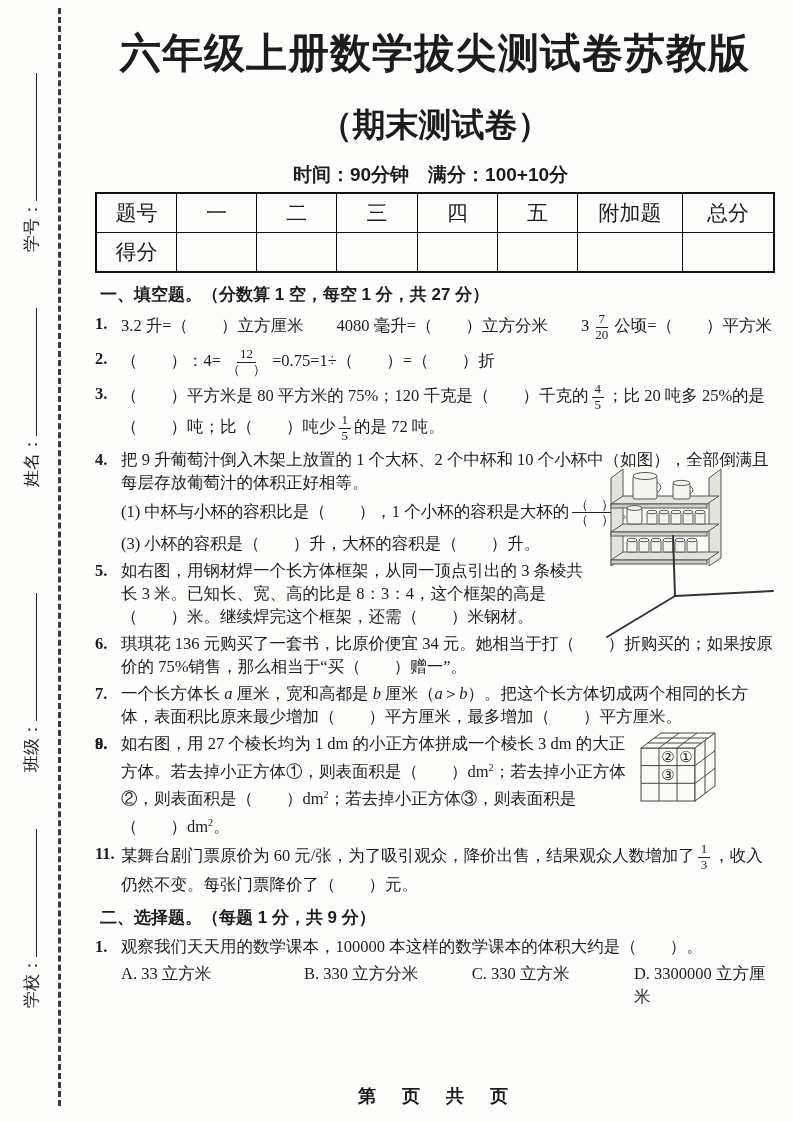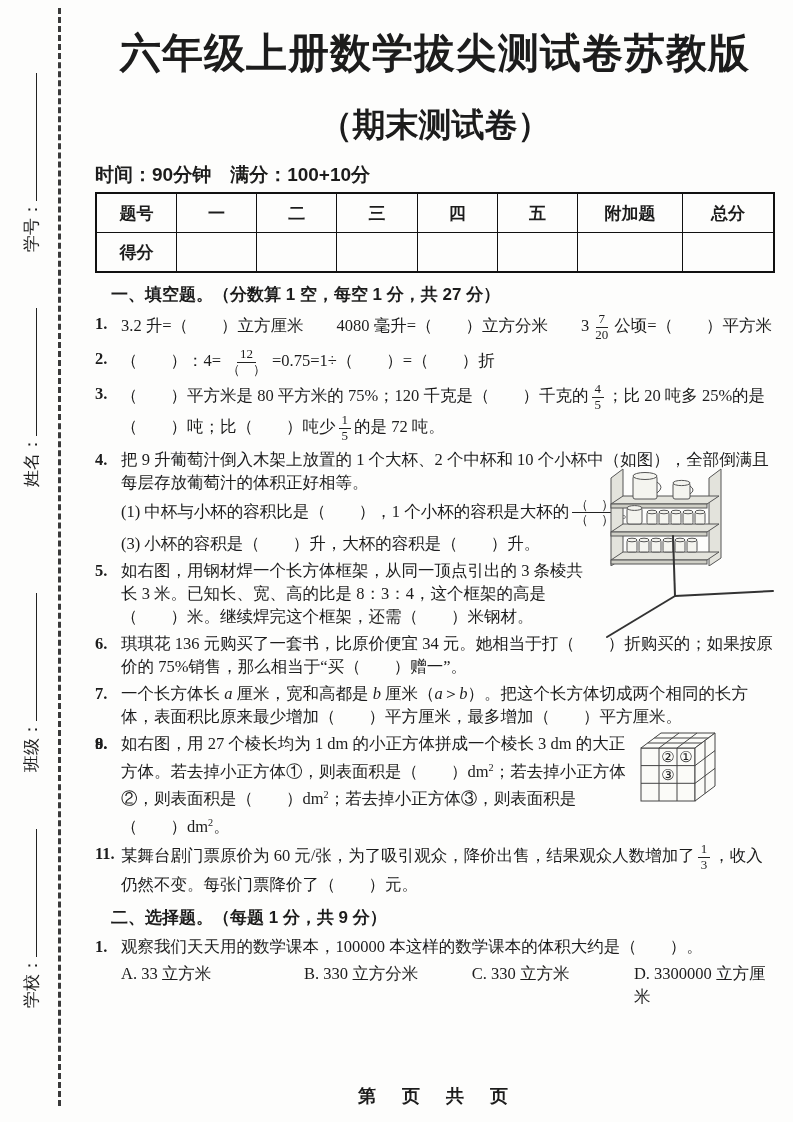--- a/index.html
+++ b/index.html
@@ -11,29 +11,29 @@
               white-space:nowrap;font-size:17px;}
   .side-field .blank{display:inline-block;width:128px;border-bottom:1.5px solid #222;height:14px;
                      vertical-align:baseline;}
   
   .main{position:absolute;left:95px;top:0;width:680px;height:1122px;}
   .title{font-family:"Liberation Sans",sans-serif;font-weight:700;font-size:41px;
          text-align:center;margin-top:26px;letter-spacing:1px;}
   .subtitle{font-family:"Liberation Sans",sans-serif;font-weight:700;font-size:33px;
             text-align:center;margin-top:22px;}
   .meta{font-family:"Liberation Sans",sans-serif;font-weight:700;font-size:19px;
-        text-align:left;margin:14px 9px 4px 0;}
+        text-align:center;margin:14px 9px 4px 0;}
   
   table.score{width:100%;border-collapse:collapse;table-layout:fixed;}
   table.score td{border:1px solid #111;height:36px;text-align:center;
-                 font-family:"Liberation Sans",sans-serif;font-weight:700;font-size:17px;}
+                 font-family:"Liberation Sans",sans-serif;font-weight:400;font-size:21px;}
   table.score{border:2px solid #111;}
   
   .sec-title{font-family:"Liberation Sans",sans-serif;font-weight:700;font-size:17px;
-             margin:10px 0 6px 16px;}
+             margin:10px 0 6px 5px;}
   .q{position:relative;padding-left:26px;font-size:16.5px;line-height:23px;margin:0 0 4px 0;}
   .q .qno{position:absolute;left:0;top:0;font-weight:700;}
   .subq{margin-top:4px;}
   .frac{display:inline-flex;flex-direction:column;align-items:center;vertical-align:middle;
         margin:0 3px;line-height:1.15;font-size:13px;text-align:center;}
   .frac .fn{border-bottom:1px solid #222;padding:0 3px;}
   .frac .fd{padding:0 3px;}
   sup{font-size:0.62em;}
   i{font-family:"Liberation Serif",serif;}
   .pad-r-fig5{padding-right:182px;}

